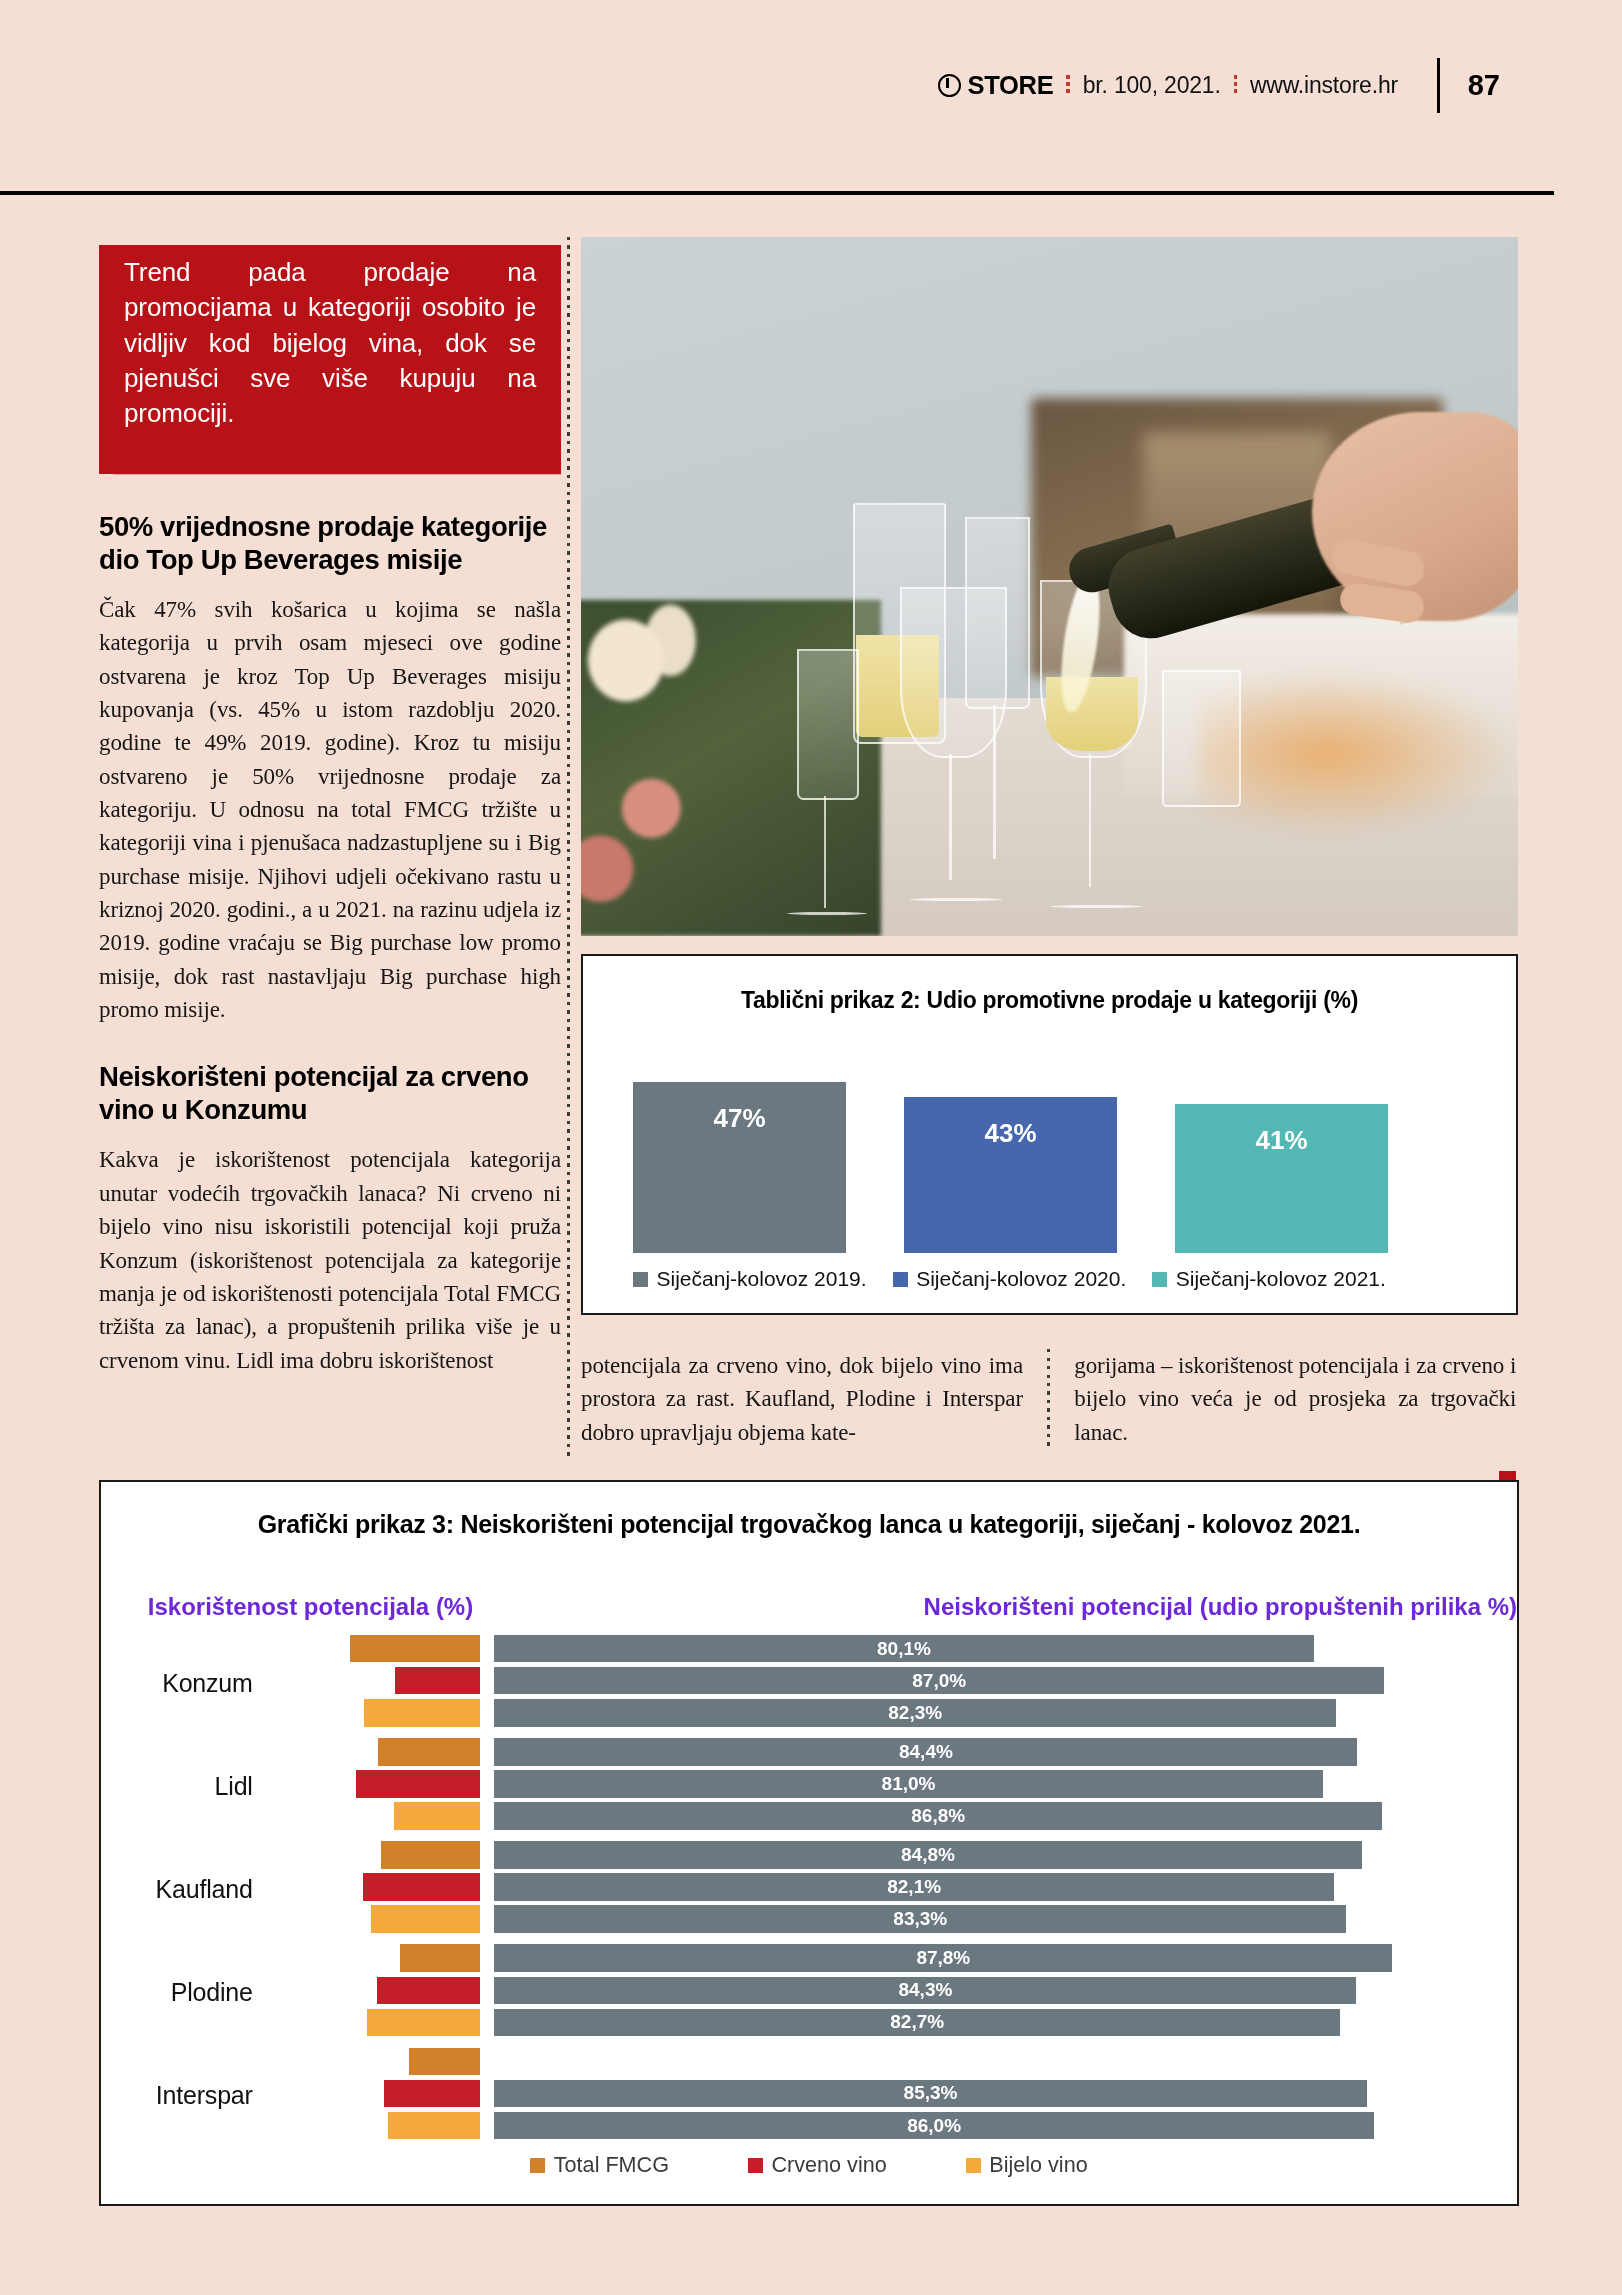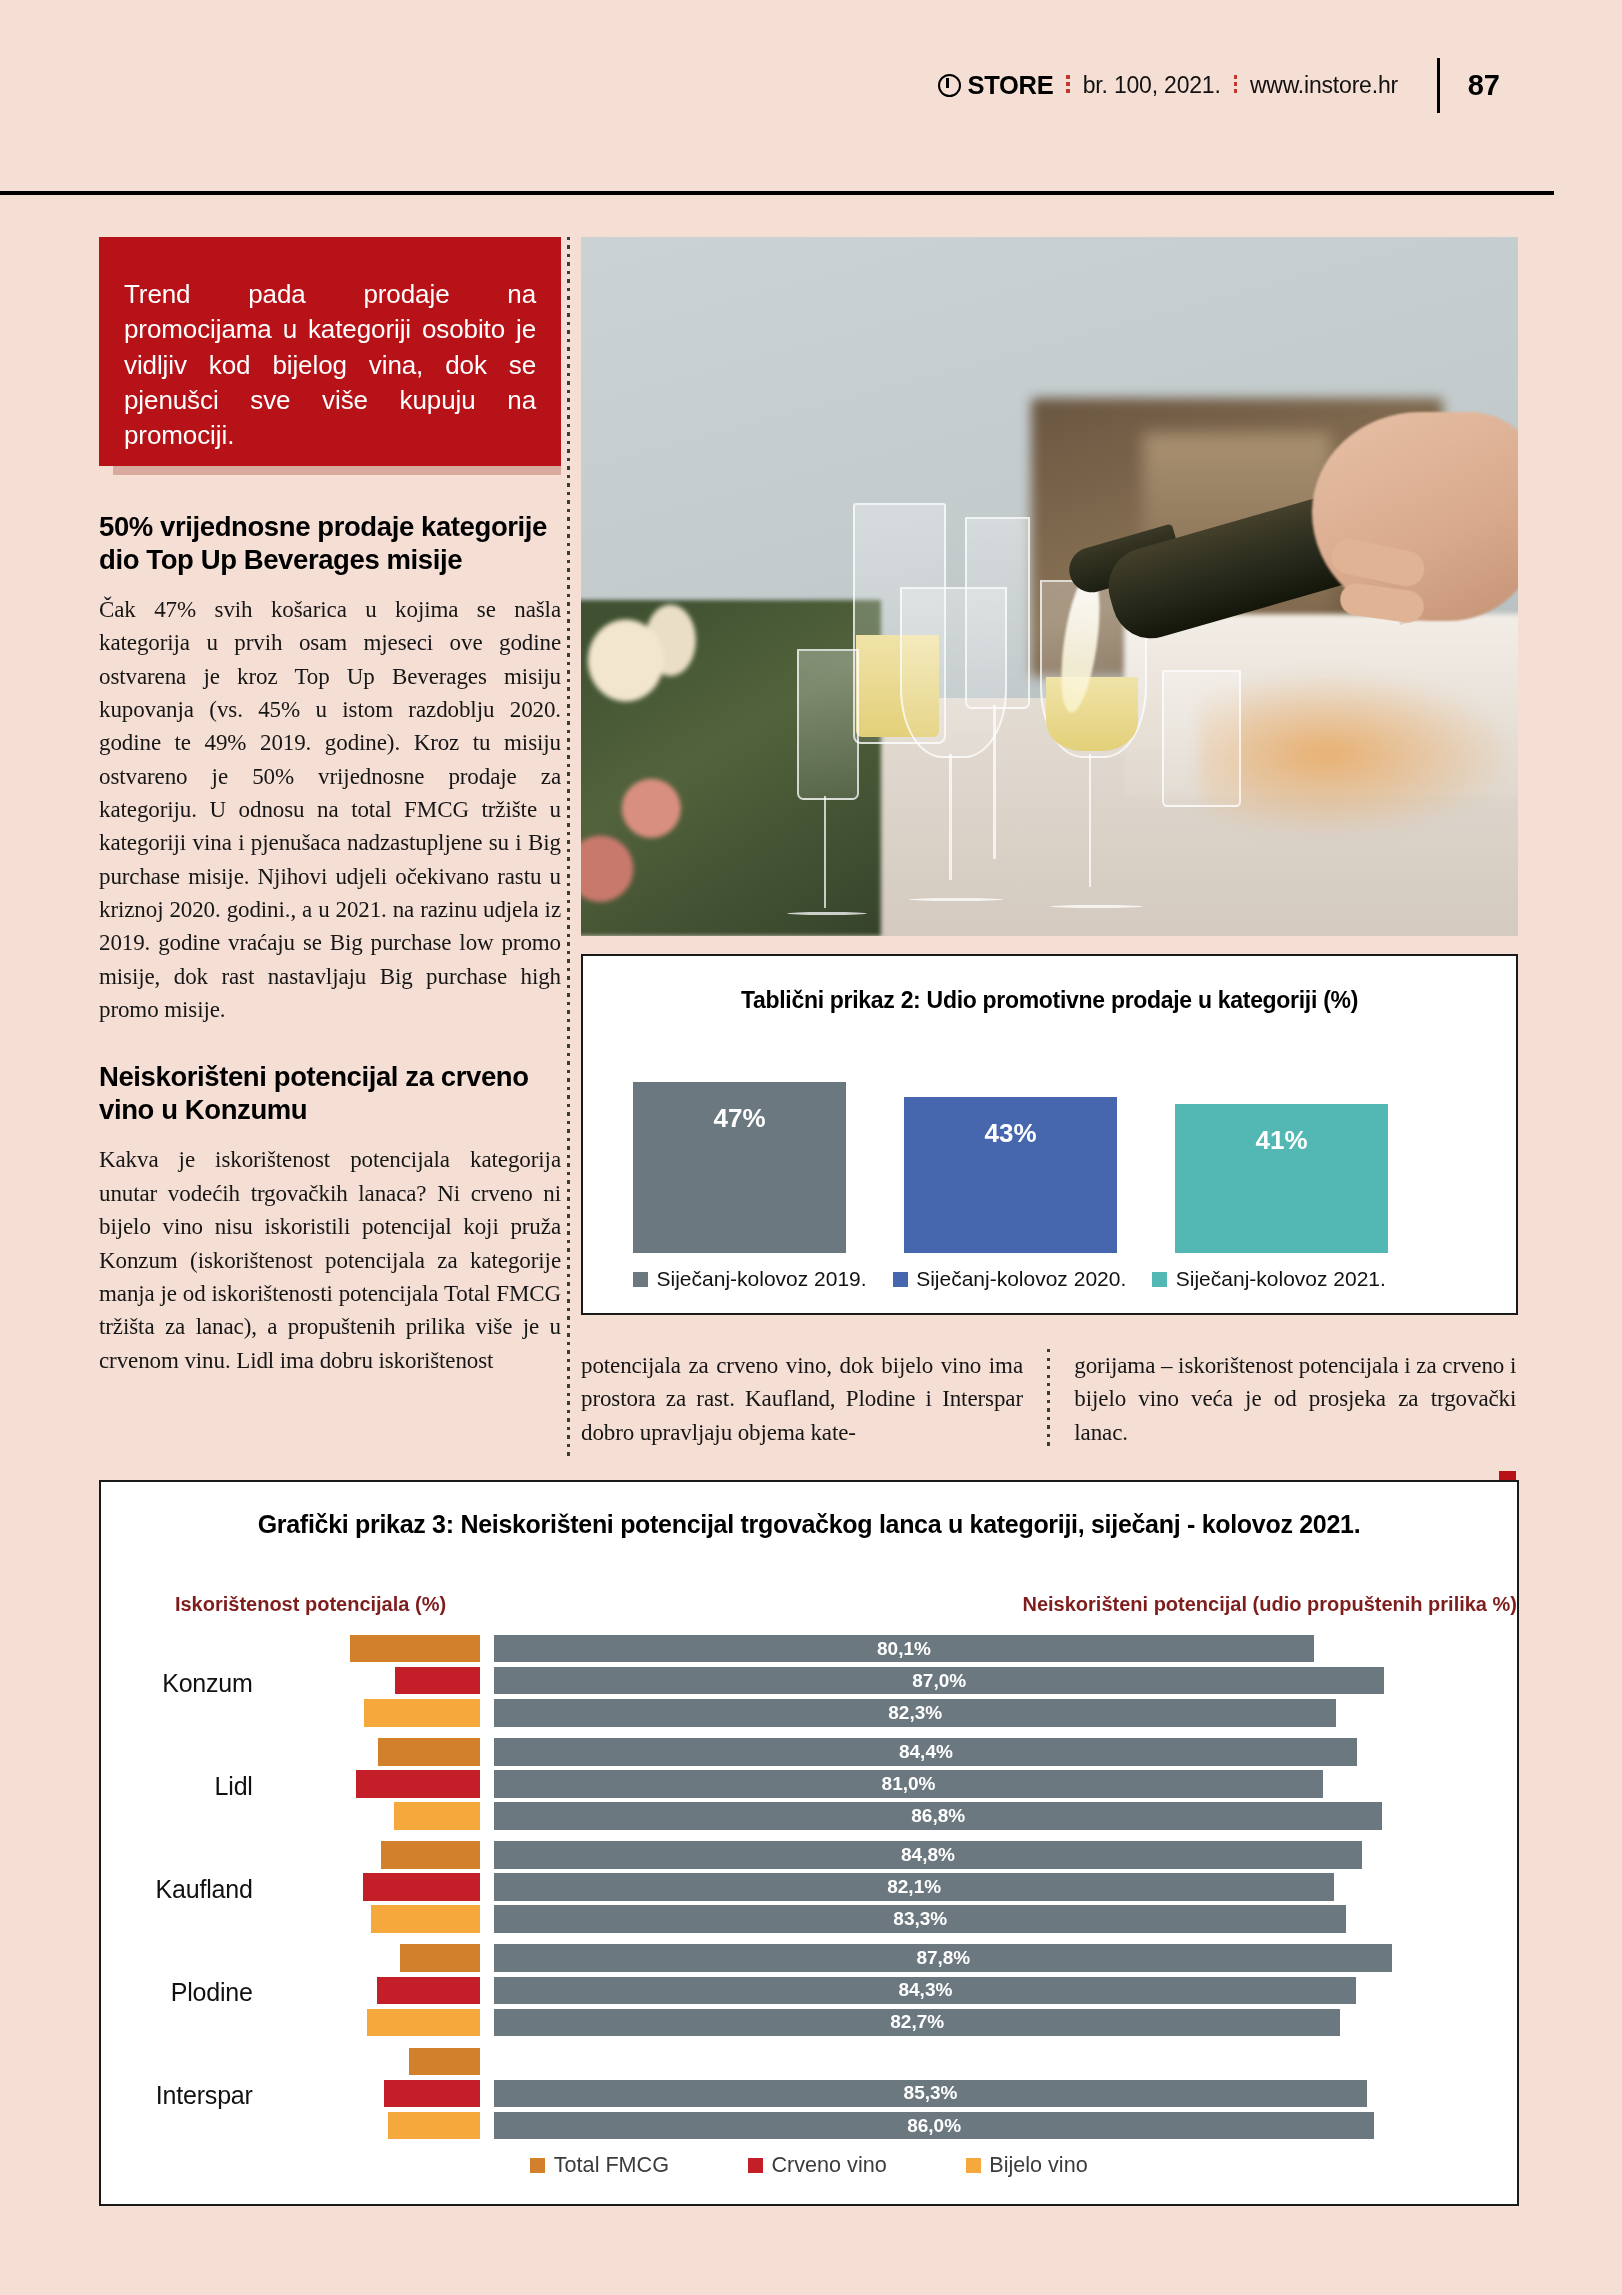--- a/index.html
+++ b/index.html
@@ -38,23 +38,23 @@
   .top-rule{position:absolute;left:0;top:191px;width:1554px;height:3.9px;background:#000;}
 
   
   .col-left{position:absolute;left:99px;top:237px;width:462px;}
   .pullquote-wrap{position:relative;width:462px;height:238px;}
   .pullquote-shadow{
     position:absolute;left:14.4px;top:14.4px;width:448px;height:224px;
     background:#D9A99D;
   }
   .pullquote{
-    position:absolute;left:0;top:0;width:462px;height:229px;
+    position:absolute;left:0;top:8px;width:462px;height:229px;
     background:#B71218;box-sizing:border-box;
-    padding:40px 25px 0 25px;
+    padding:10px 25px 0 25px;
   }
   .pullquote p{
     margin:0;color:#fff;font-size:26px;line-height:1.36;
     text-align:justify;font-weight:400;letter-spacing:-0.1px;
   }
   .sec-head{
     margin:35px 0 17px 0;font-size:27.5px;line-height:1.2;font-weight:bold;
     color:#000;letter-spacing:-0.4px;
   }
   .sec-head.second{margin-top:34px;}
@@ -190,21 +190,21 @@
   .chart3{
     position:absolute;left:99px;top:1480px;width:1420px;height:726px;
     background:#fff;border:2.6px solid #1a1a1a;box-sizing:border-box;
   }
   .chart3-title{
     text-align:center;font-size:25px;font-weight:bold;color:#000;
     margin:27.5px 0 0 0;letter-spacing:-0.3px;
   }
   .chart3-subheads{
     position:absolute;top:111px;left:0;width:100%;
-    display:flex;font-size:20px;font-weight:bold;color:#7f1d1d;
+    display:flex;font-size:24px;font-weight:bold;color:#6d28d9;
   }
   .sub-left{width:419px;text-align:center;}
   .sub-right{flex:1;text-align:right;}
   .chart3-rows{position:absolute;top:152px;left:0;width:100%;}
   .row{display:flex;align-items:center;height:98px;margin-bottom:5.2px;}
   .row-label{
     width:170px;text-align:right;padding-right:18.3px;box-sizing:border-box;
     font-size:25px;color:#111;letter-spacing:-0.2px;
   }
   .row-bars{flex:1;}

